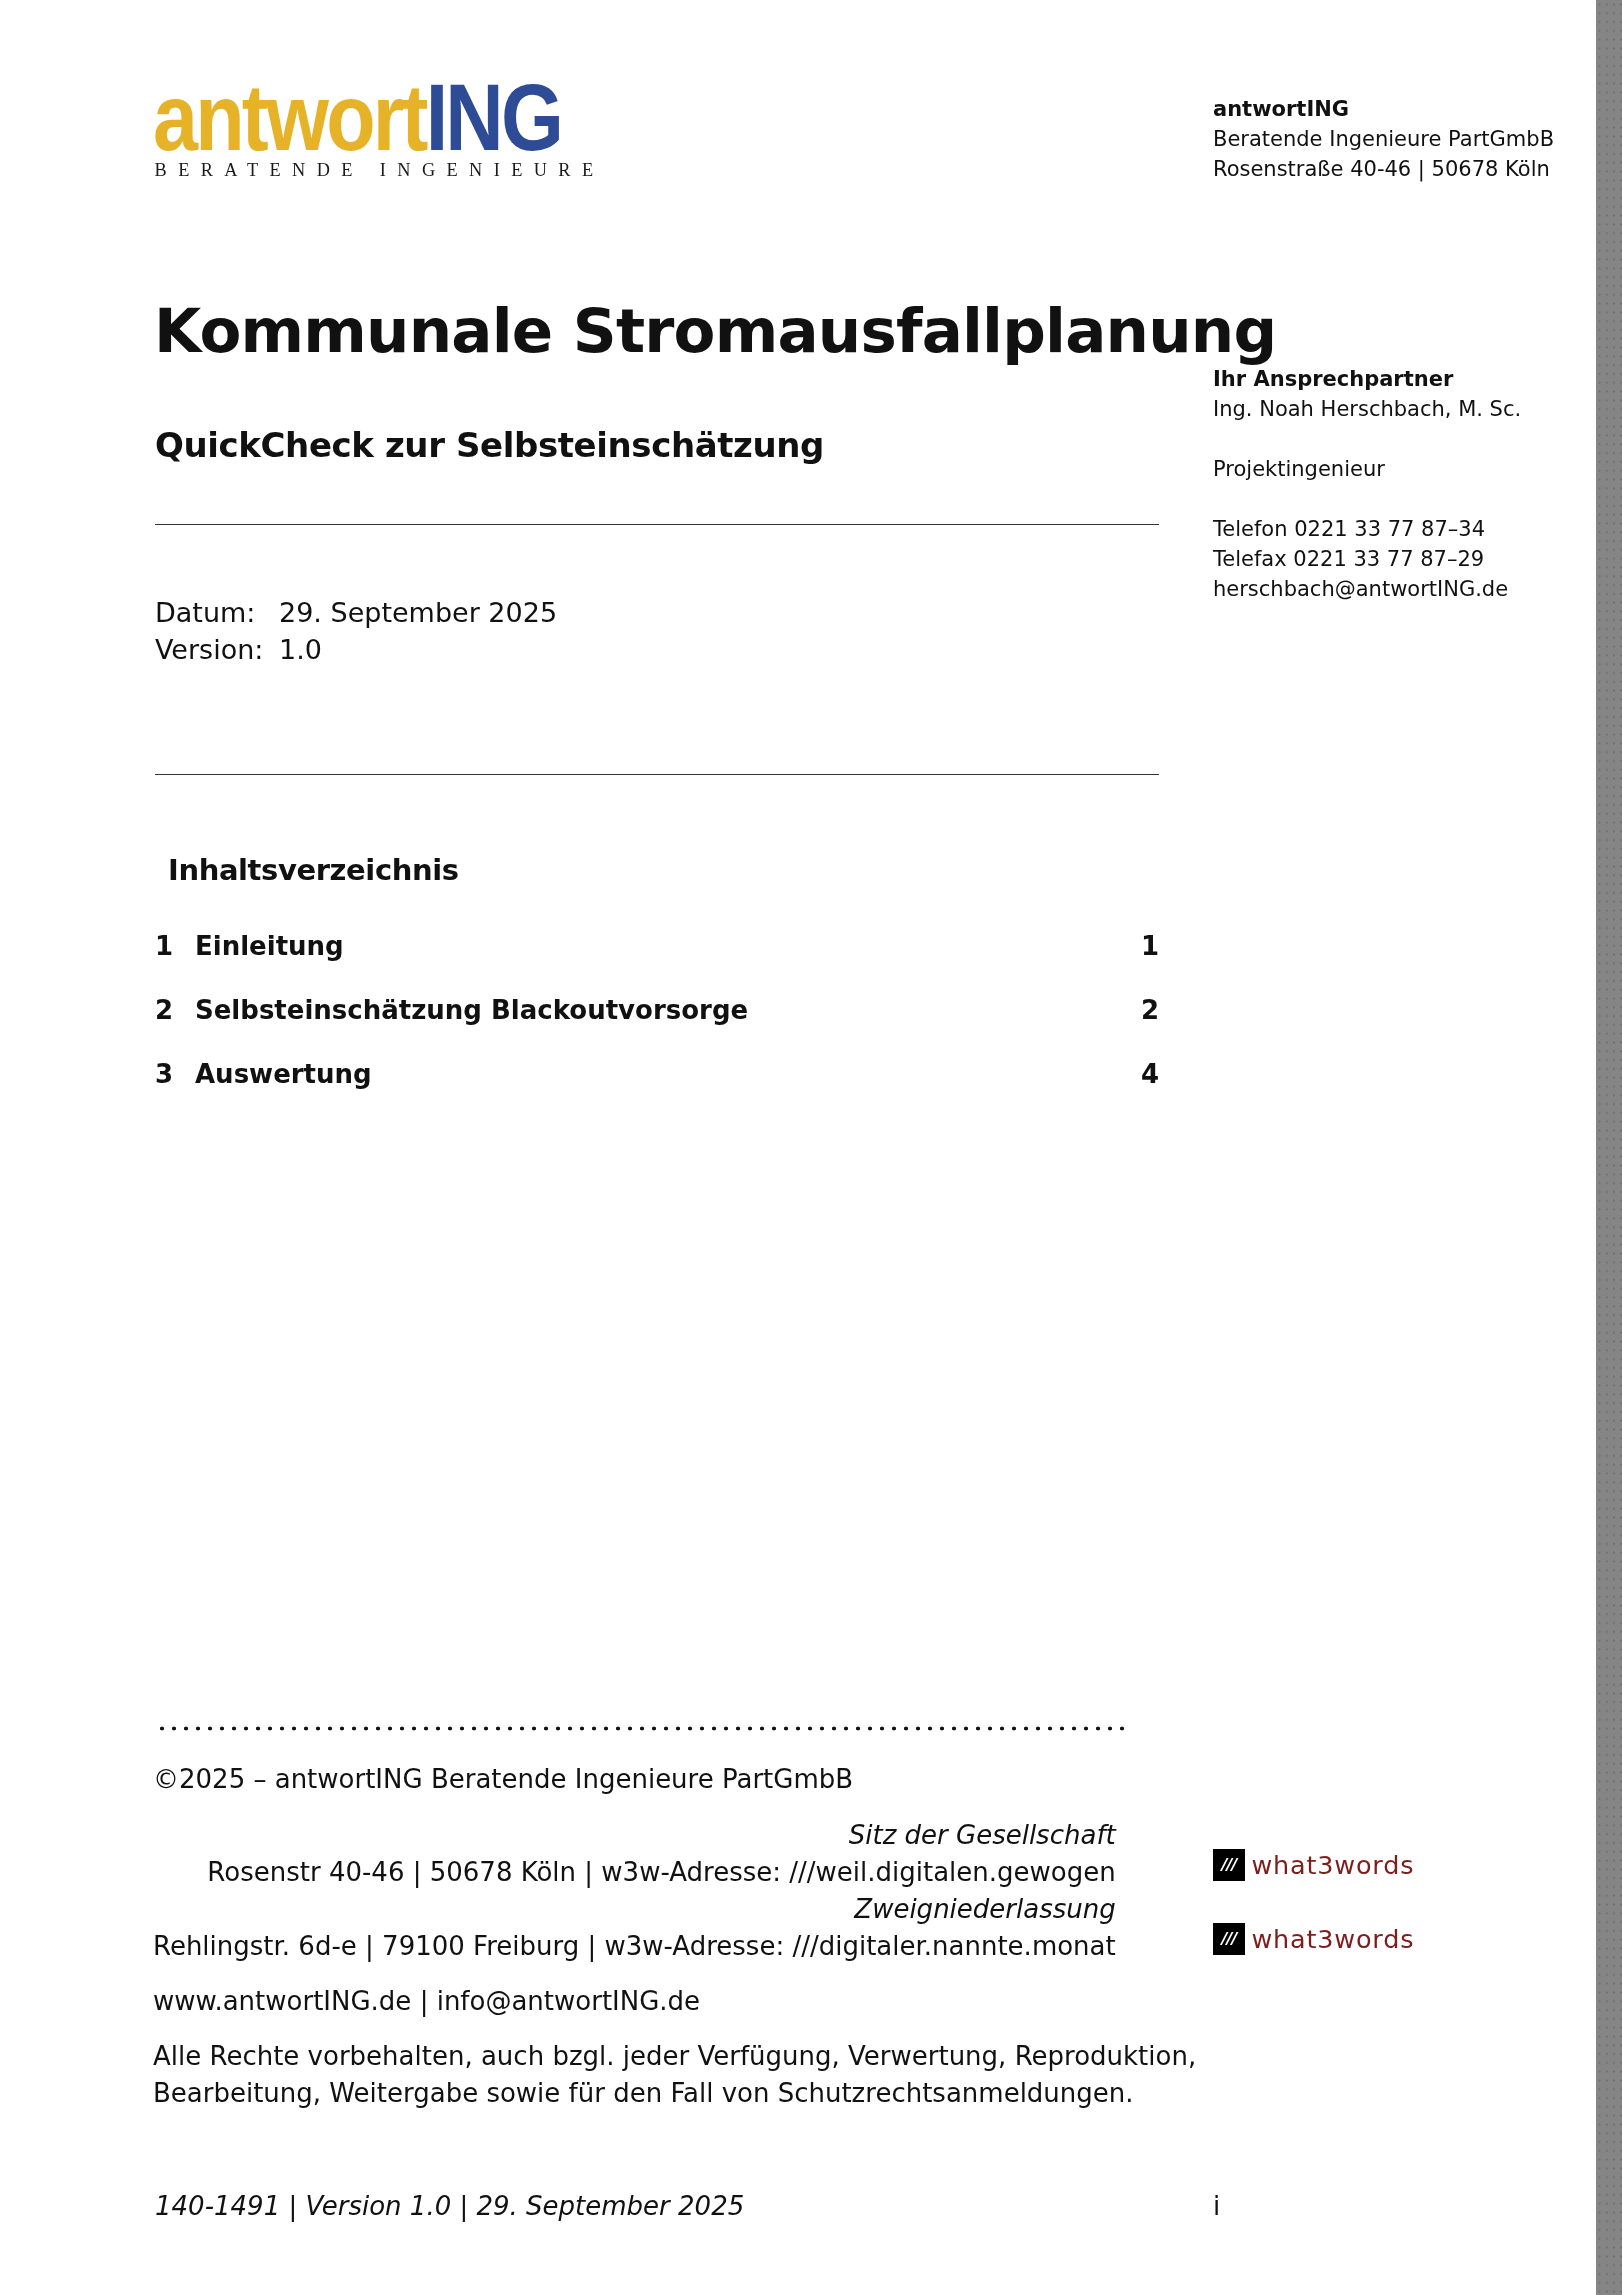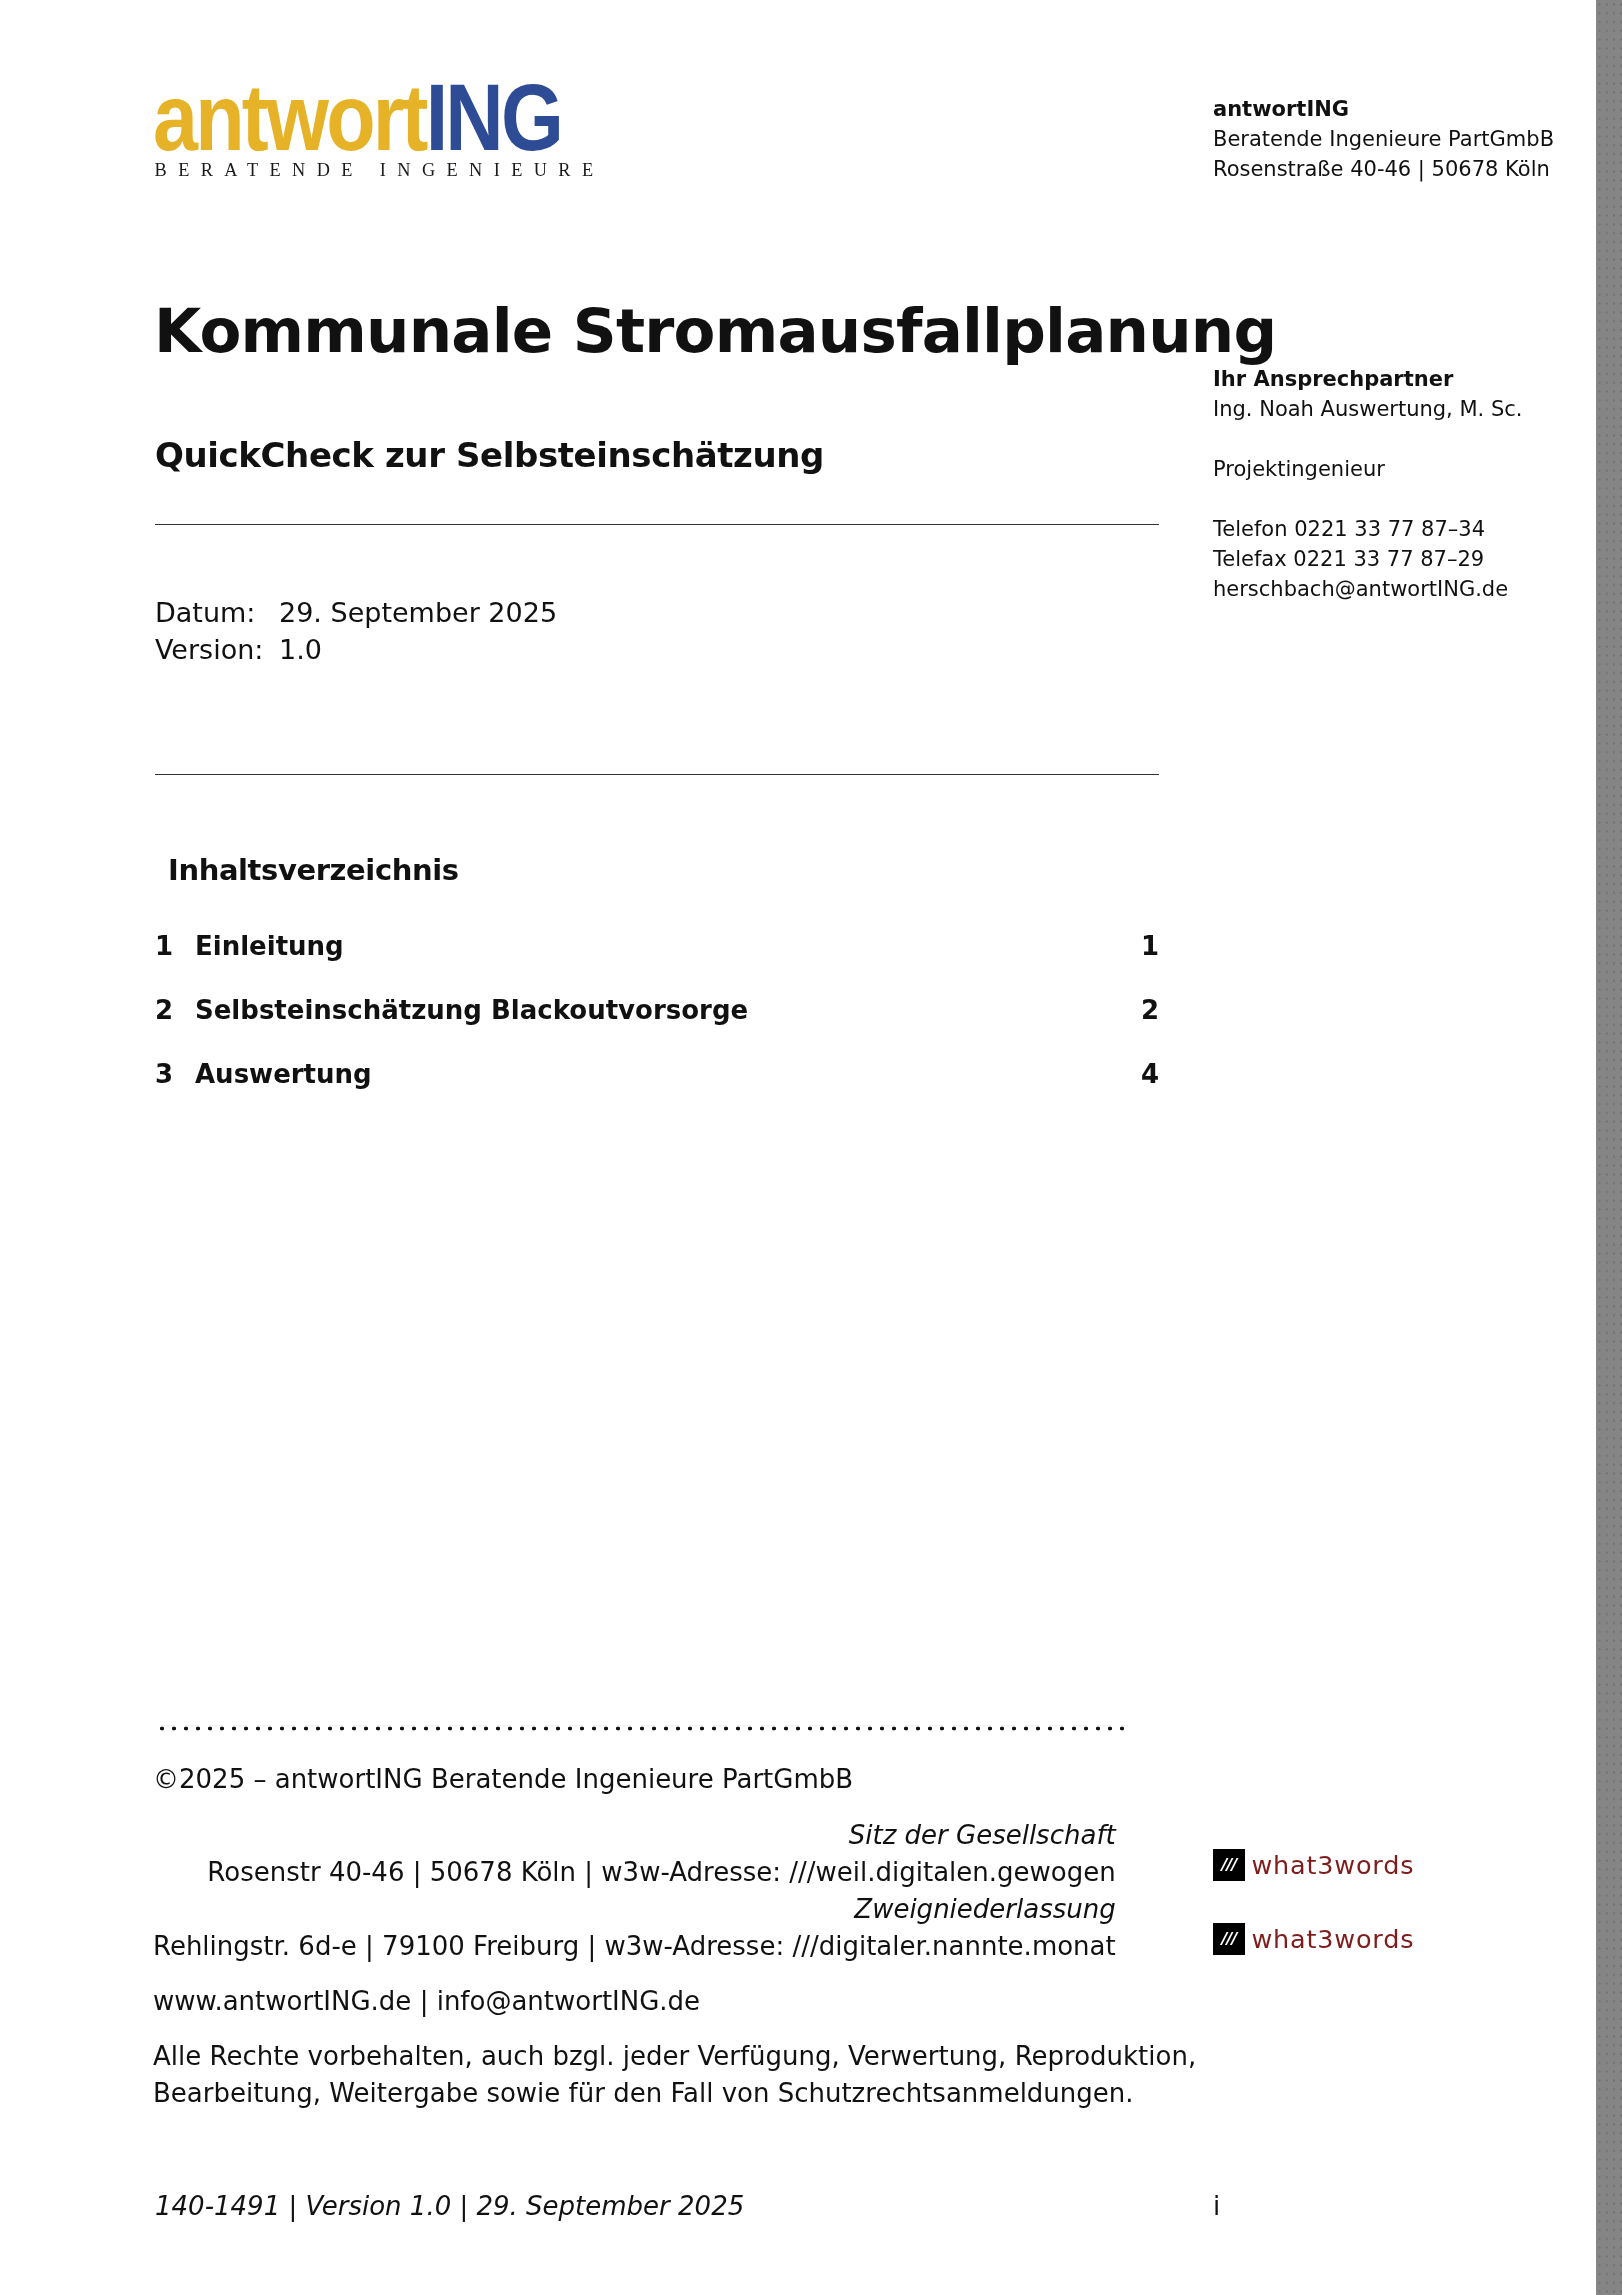--- a/index.html
+++ b/index.html
@@ -35,21 +35,21 @@
 
   
   .side { left: 1213px; font-size: 21px; line-height: 30px; color: #111; }
   .side .b { font-weight: 700; }
   .side-company { top: 94px; }
   .side-contact { top: 364px; }
   .gap { height: 30px; }
 
   
   .title { left: 154px; top: 295px; font-size: 61px; font-weight: 700; letter-spacing: -0.8px; white-space: nowrap; }
-  .subtitle { left: 155px; top: 425px; font-size: 34px; font-weight: 700; white-space: nowrap; letter-spacing: -0.4px; margin-top: 10px; }
+  .subtitle { left: 155px; top: 425px; font-size: 34px; font-weight: 700; white-space: nowrap; letter-spacing: -0.4px; }
   .rule { left: 155px; width: 1004px; height: 0; border-top: 1.6px solid #333; }
   .rule1 { top: 524px; }
   .rule2 { top: 774px; }
 
   .meta { left: 155px; top: 594px; font-size: 27px; line-height: 37px; }
   .meta-row { display: flex; }
   .meta-label { width: 124px; }
 
   .toc-heading { left: 168px; top: 853px; font-size: 29px; font-weight: 700; letter-spacing: -0.4px; }
   .toc { left: 155px; top: 931px; width: 1004px; }
@@ -96,21 +96,21 @@
   </div>
 
   <div class="abs side side-company">
     <div class="b">antwortING</div>
     <div>Beratende Ingenieure PartGmbB</div>
     <div>Rosenstraße 40-46 | 50678 Köln</div>
   </div>
 
   <div class="abs side side-contact">
     <div class="b">Ihr Ansprechpartner</div>
-    <div>Ing. Noah Auswertung, M. Sc.</div>
+    <div>Ing. Noah Herschbach, M. Sc.</div>
     <div class="gap"></div>
     <div>Projektingenieur</div>
     <div class="gap"></div>
     <div>Telefon 0221 33 77 87–34</div>
     <div>Telefax 0221 33 77 87–29</div>
     <div>herschbach@antwortING.de</div>
   </div>
 
   <div class="abs title">Kommunale Stromausfallplanung</div>
   <div class="abs subtitle">QuickCheck zur Selbsteinschätzung</div>

